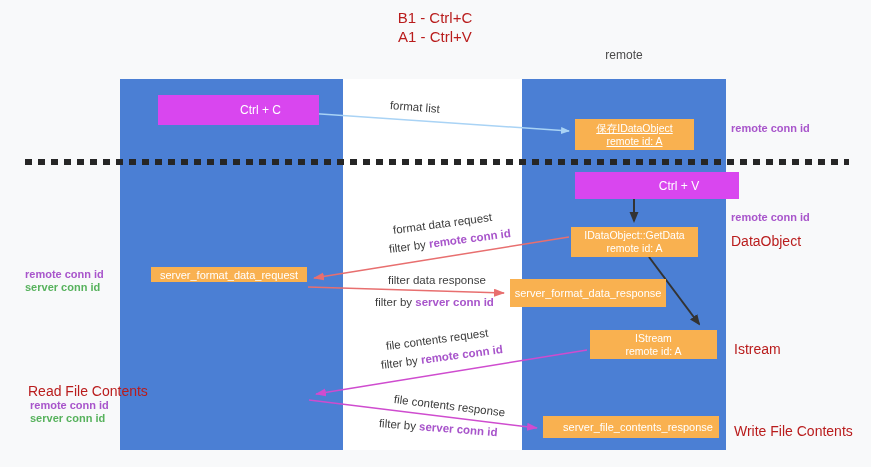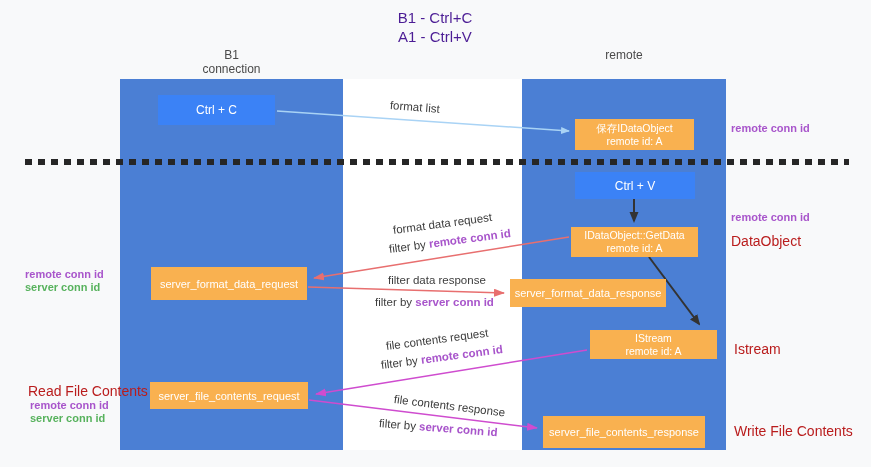--- a/index.html
+++ b/index.html
@@ -6,38 +6,38 @@
   body{
     width:871px;height:467px;
     background:#f8f9fa;
     font-family:"Liberation Sans", sans-serif;
     color:#3a3a3a;
     overflow:hidden;
   }
   .canvas{position:relative;width:871px;height:467px;}
   .title{
     position:absolute;left:300px;top:8px;width:270px;
-    text-align:center;font-size:15px;line-height:19px;color:#4c1d95;
+    text-align:center;font-size:15px;line-height:19px;color:#b91c1c;
   }
   .lane-header{
     position:absolute;top:48px;text-align:center;
     font-size:12px;line-height:14px;color:#4a4a4a;
   }
   .lane-header.left{left:120px;width:223px;}
   .lane-header.right{left:522px;width:204px;}
   .gap-band{position:absolute;left:343px;top:79px;width:179px;height:371px;background:#ffffff;}
   .lane{position:absolute;top:79px;height:371px;background:#4b7fd4;}
   .lane.left{left:120px;width:223px;}
   .lane.right{left:522px;width:204px;}
   .arrows{position:absolute;left:0;top:0;width:871px;height:467px;pointer-events:none;}
   .box{
     position:absolute;display:flex;align-items:center;justify-content:center;
     text-align:center;color:#ffffff;
   }
-  .box.green{background:#3b82f6;font-size:12px;}
+  .box.green{background:#d946ef;font-size:12px;padding-left:44px;}
   .box.orange{background:#f9b150;font-size:11px;}
   .box .two-line{line-height:13px;font-size:10.5px;}
   .lbl{position:absolute;white-space:nowrap;}
   .lbl.dark{color:#b91c1c;font-size:14px;}
   .lbl.purple{color:#a855cb;font-weight:bold;font-size:11px;}
   .lbl.green{color:#57b25d;font-weight:bold;font-size:11px;}
   .alabel{
     position:absolute;white-space:nowrap;font-size:11.5px;color:#3d3d3d;
     transform-origin:left center;
   }
@@ -49,24 +49,20 @@
 </head>
 <body>
 
 <div class="canvas">
 
   <div class="title">
     <div>B1 - Ctrl+C</div>
     <div>A1 - Ctrl+V</div>
   </div>
 
-  <div class="lane-header left">
-    <div>B1</div>
-    <div>connection</div>
-  </div>
   <div class="lane-header right">
     <div>remote</div>
   </div>
 
   <div class="gap-band"></div>
   <div class="lane left"></div>
   <div class="lane right"></div>
 
   <svg class="arrows" viewBox="0 0 871 467">
     <defs>
@@ -98,58 +94,55 @@
 
     <line x1="587" y1="350" x2="316" y2="394" stroke="#cf4ccf" stroke-width="1.5" marker-end="url(#mMag)"></line>
 
     <line x1="309" y1="400" x2="537" y2="428" stroke="#cf4ccf" stroke-width="1.5" marker-end="url(#mMag)"></line>
   </svg>
 
   <div class="box green" style="left:158px;top:95px;width:117px;height:30px;">
     <span>Ctrl + C</span>
   </div>
 
-  <div class="box orange" style="left:575px;top:119px;width:119px;height:31px;">
+  <div class="box orange" style="left:575px;top:119px;width:119px;height:31px;text-decoration:underline;">
     <div class="two-line">
       <div>保存IDataObject</div>
       <div>remote id: A</div>
     </div>
   </div>
 
   <div class="box green" style="left:575px;top:172px;width:120px;height:27px;">
     <span>Ctrl + V</span>
   </div>
 
   <div class="box orange" style="left:571px;top:227px;width:127px;height:30px;">
     <div class="two-line">
       <div>IDataObject::GetData</div>
       <div>remote id: A</div>
     </div>
   </div>
 
-  <div class="box orange" style="left:151px;top:267px;width:156px;height:33px;">
+  <div class="box orange" style="left:151px;top:267px;width:156px;height:15px;">
     <span>server_format_data_request</span>
   </div>
 
   <div class="box orange" style="left:510px;top:279px;width:156px;height:28px;">
     <span>server_format_data_response</span>
   </div>
 
   <div class="box orange" style="left:590px;top:330px;width:127px;height:29px;">
     <div class="two-line">
       <div>IStream</div>
       <div>remote id: A</div>
     </div>
   </div>
 
-  <div class="box orange" style="left:150px;top:382px;width:158px;height:27px;">
-    <span>server_file_contents_request</span>
-  </div>
 
-  <div class="box orange" style="left:543px;top:416px;width:162px;height:32px;">
+  <div class="box orange" style="left:543px;top:416px;width:162px;height:22px;padding-left:14px;">
     <span>server_file_contents_response</span>
   </div>
 
   <div class="lbl purple" style="left:731px;top:122px;">remote conn id</div>
   <div class="lbl purple" style="left:731px;top:211px;">remote conn id</div>
   <div class="lbl dark" style="left:731px;top:233px;">DataObject</div>
   <div class="lbl dark" style="left:734px;top:341px;">Istream</div>
   <div class="lbl dark" style="left:734px;top:423px;">Write File Contents</div>
 
   <div class="lbl purple" style="left:25px;top:268px;">remote conn id</div>

